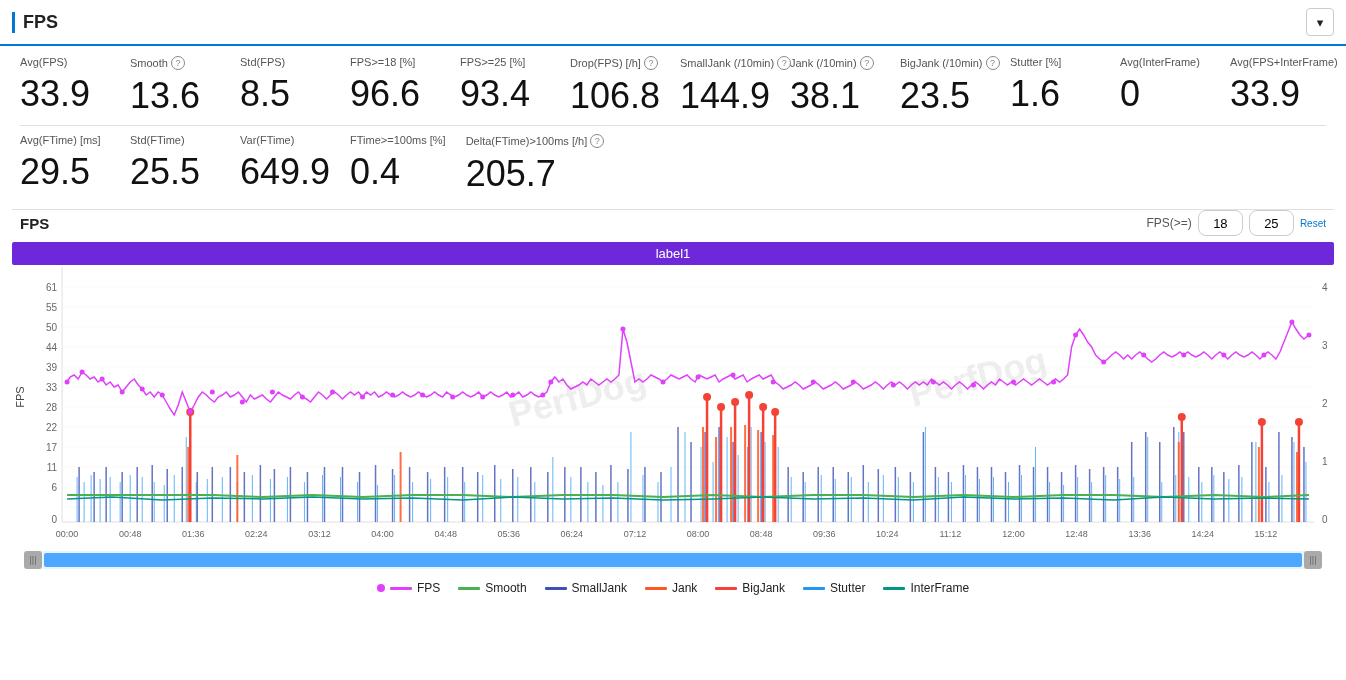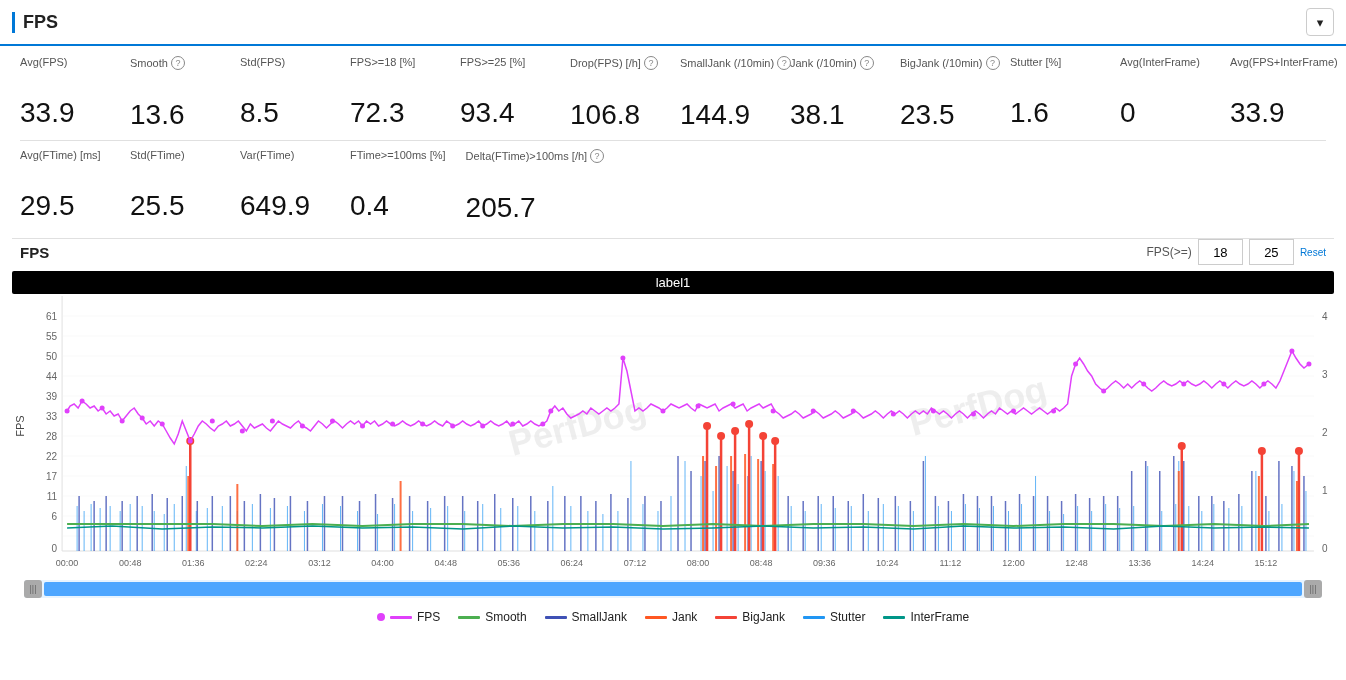--- a/index.html
+++ b/index.html
@@ -4,36 +4,36 @@
   <style>
     * { box-sizing: border-box; margin: 0; padding: 0; }
     body { font-family: Arial, sans-serif; background: #fff; color: #222; font-size: 13px; width: 1346px; overflow-x: hidden; }
 
     .header { display: flex; align-items: center; justify-content: space-between; border-bottom: 2px solid #0078d7; padding: 8px 12px; }
     .header-title { font-size: 18px; font-weight: bold; color: #222; border-left: 3px solid #0078d7; padding-left: 8px; }
     .header-dropdown { width: 28px; height: 28px; border: 1px solid #ccc; border-radius: 4px; display: flex; align-items: center; justify-content: center; cursor: pointer; background: #fff; }
 
     .metrics-section { padding: 10px 20px; }
     .metrics-row { display: flex; align-items: flex-start; gap: 0; flex-wrap: nowrap; margin-bottom: 4px; }
-    .metric-item { display: flex; flex-direction: column; align-items: flex-start; min-width: 90px; margin-right: 20px; gap: 12px; }
+    .metric-item { display: flex; flex-direction: column; align-items: flex-start; min-width: 90px; margin-right: 20px; }
     .metric-label { font-size: 11px; color: #555; white-space: nowrap; display: flex; align-items: center; gap: 3px; }
-    .metric-value { font-size: 28px; font-weight: 300; color: #111; line-height: 1.2; margin-top: 16px; }
+    .metric-value { font-size: 36px; font-weight: 300; color: #111; line-height: 1.2; margin-top: 4px; }
     .info-icon { display: inline-flex; align-items: center; justify-content: center; width: 14px; height: 14px; border-radius: 50%; border: 1px solid #888; font-size: 9px; color: #888; cursor: pointer; }
 
     .divider { border: none; border-top: 1px solid #e0e0e0; margin: 8px 0; }
 
     .chart-section { padding: 0 12px; }
     .chart-header { display: flex; align-items: center; justify-content: space-between; margin-bottom: 6px; padding: 0 8px; }
     .chart-title { font-size: 15px; font-weight: 600; }
     .fps-controls { display: flex; align-items: center; gap: 6px; margin-left: 37px; }
     .fps-label { font-size: 12px; color: #555; }
-    .fps-input { width: 45px; height: 26px; border: 1px solid #ccc; text-align: center; font-size: 13px; border-radius: 0; }
+    .fps-input { width: 45px; height: 26px; border: 1px solid #ccc; text-align: center; font-size: 13px; border-radius: 8px; }
     .fps-reset { color: #0078d7; cursor: pointer; font-size: 10px; background: none; border: none; }
 
-    .label-bar { background: #000000; color: #fff; text-align: center; font-size: 13px; padding: 4px 16px; margin-bottom: 2px; border-radius: 2px; }
+    .label-bar { background: #6d28d9; color: #fff; text-align: center; font-size: 13px; padding: 4px 16px; margin-bottom: 2px; border-radius: 2px; }
 
     .chart-container { position: relative; width: 100%; height: 280px; text-align: center; }
     .chart-svg { width: 100%; height: 100%; }
 
     .scrollbar-container { display: flex; align-items: center; margin: 4px 12px; height: 18px; background: #e8f4ff; border-radius: 3px; position: relative; }
     .scrollbar-handle-left { width: 18px; height: 18px; background: #aaa; border-radius: 3px; display: flex; align-items: center; justify-content: center; cursor: pointer; flex-shrink: 0; }
     .scrollbar-track { flex: 1; height: 14px; background: #4da6ff; margin: 0 2px; border-radius: 2px; }
     .scrollbar-handle-right { width: 18px; height: 18px; background: #aaa; border-radius: 3px; display: flex; align-items: center; justify-content: center; cursor: pointer; flex-shrink: 0; }
 
     .legend { display: flex; align-items: center; justify-content: center; gap: 18px; padding: 8px 0; flex-wrap: wrap; }
@@ -60,21 +60,21 @@
       <div class="metric-item">
         <div class="metric-label">Smooth<span class="info-icon">?</span></div>
         <div class="metric-value">13.6</div>
       </div>
       <div class="metric-item">
         <div class="metric-label">Std(FPS)</div>
         <div class="metric-value">8.5</div>
       </div>
       <div class="metric-item">
         <div class="metric-label">FPS&gt;=18 [%]</div>
-        <div class="metric-value">72.3</div>
+        <div class="metric-value">96.6</div>
       </div>
       <div class="metric-item">
         <div class="metric-label">FPS&gt;=25 [%]</div>
         <div class="metric-value">93.4</div>
       </div>
       <div class="metric-item">
         <div class="metric-label">Drop(FPS) [/h]<span class="info-icon">?</span></div>
         <div class="metric-value">106.8</div>
       </div>
       <div class="metric-item">

